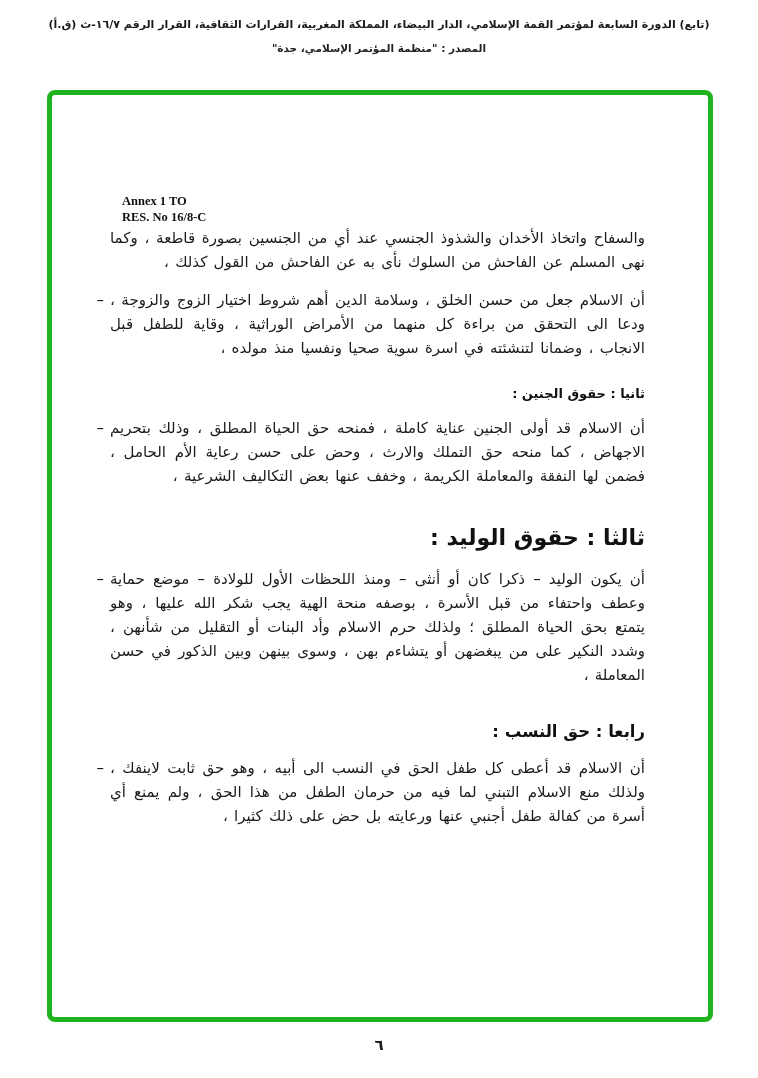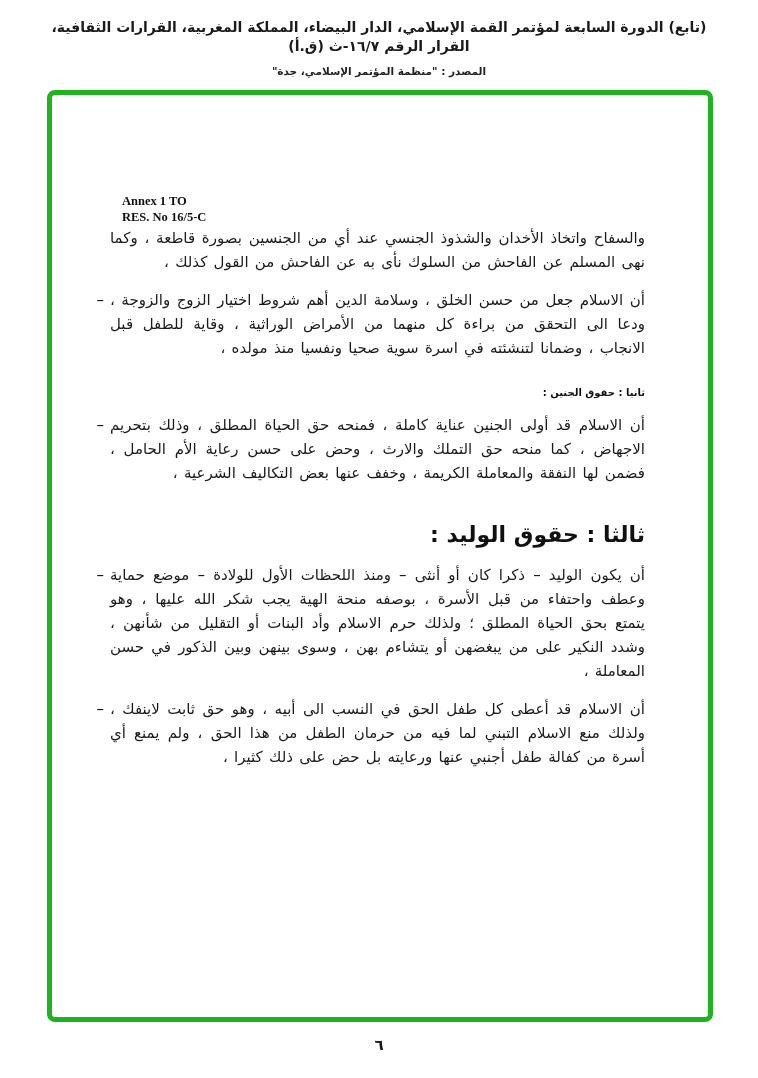--- a/index.html
+++ b/index.html
@@ -16,21 +16,21 @@
   
   .top-header {
     position: absolute;
     top: 18px;
     left: 0;
     right: 0;
     text-align: center;
     direction: rtl;
   }
   .header-title {
-    font-size: 14px;
+    font-size: 11px;
     font-weight: bold;
     padding: 0 30px;
     line-height: 1.35;
   }
   .header-source {
     font-size: 10.5px;
     font-weight: bold;
     margin-top: 9px;
     color: #222;
   }
@@ -85,21 +85,21 @@
     color: #1b1b1b;
   }
   .heading {
     margin: 0;
     font-weight: bold;
     direction: rtl;
     text-align: right;
     line-height: 1.3;
     color: #111;
   }
-  .h-second { margin-top: 26px; font-size: 10px; }
+  .h-second { margin-top: 26px; font-size: 13px; }
   .h-third  { margin-top: 36px; font-size: 22px; }
   .h-fourth { margin-top: 34px; font-size: 16.5px; }
   
   .page-number {
     position: absolute;
     top: 1036px;
     left: 0;
     right: 0;
     text-align: center;
     font-size: 15px;
@@ -111,36 +111,37 @@
 
 <div class="top-header">
   <div class="header-title">(تابع) الدورة السابعة لمؤتمر القمة الإسلامي، الدار البيضاء، المملكة المغربية، القرارات الثقافية، القرار الرقم ١٦/٧-ث (ق.أ)</div>
   <div class="header-source">المصدر : "منظمة المؤتمر الإسلامي، جدة"</div>
 </div>
 
 <div class="frame" style="border-color: rgb(31, 180, 31);">
 
   <div class="annex">
     <div>Annex 1 TO</div>
-    <div>RES. No 16/5-C</div>
+    <div>RES. No 16/8-C</div>
   </div>
 
   <div class="body-text">
 
     <p class="para p1"><span>والسفاح واتخاذ الأخدان والشذوذ الجنسي عند أي من الجنسين بصورة قاطعة ، وكما نهى المسلم عن الفاحش من السلوك نأى به عن الفاحش من القول كذلك ،</span></p>
 
     <p class="para p2"><span class="marker">–</span><span>أن الاسلام جعل من حسن الخلق ، وسلامة الدين أهم شروط اختيار الزوج والزوجة ، ودعا الى التحقق من براءة كل منهما من الأمراض الوراثية ، وقاية للطفل قبل الانجاب ، وضمانا لتنشئته في اسرة سوية صحيا ونفسيا منذ مولده ،</span></p>
 
     <h3 class="heading h-second">ثانيا : حقوق الجنين :</h3>
 
     <p class="para p3"><span class="marker">–</span><span>أن الاسلام قد أولى الجنين عناية كاملة ، فمنحه حق الحياة المطلق ، وذلك بتحريم الاجهاض ، كما منحه حق التملك والارث ، وحض على حسن رعاية الأم الحامل ، فضمن لها النفقة والمعاملة الكريمة ، وخفف عنها بعض التكاليف الشرعية ،</span></p>
 
     <h3 class="heading h-third">ثالثا : حقوق الوليد :</h3>
 
     <p class="para p4"><span class="marker">–</span><span>أن يكون الوليد – ذكرا كان أو أنثى – ومنذ اللحظات الأول للولادة – موضع حماية وعطف واحتفاء من قبل الأسرة ، بوصفه منحة الهية يجب شكر الله عليها ، وهو يتمتع بحق الحياة المطلق ؛ ولذلك حرم الاسلام وأد البنات أو التقليل من شأنهن ، وشدد النكير على من يبغضهن أو يتشاءم بهن ، وسوى بينهن وبين الذكور في حسن المعاملة ،</span></p>
 
+    <h3 class="heading h-fourth">رابعا : حق النسب :</h3>
 
     <p class="para p5"><span class="marker">–</span><span>أن الاسلام قد أعطى كل طفل الحق في النسب الى أبيه ، وهو حق ثابت لاينفك ، ولذلك منع الاسلام التبني لما فيه من حرمان الطفل من هذا الحق ، ولم يمنع أي أسرة من كفالة طفل أجنبي عنها ورعايته بل حض على ذلك كثيرا ،</span></p>
 
   </div>
 </div>
 
 <div class="page-number">٦</div>
 
 </body></html>

